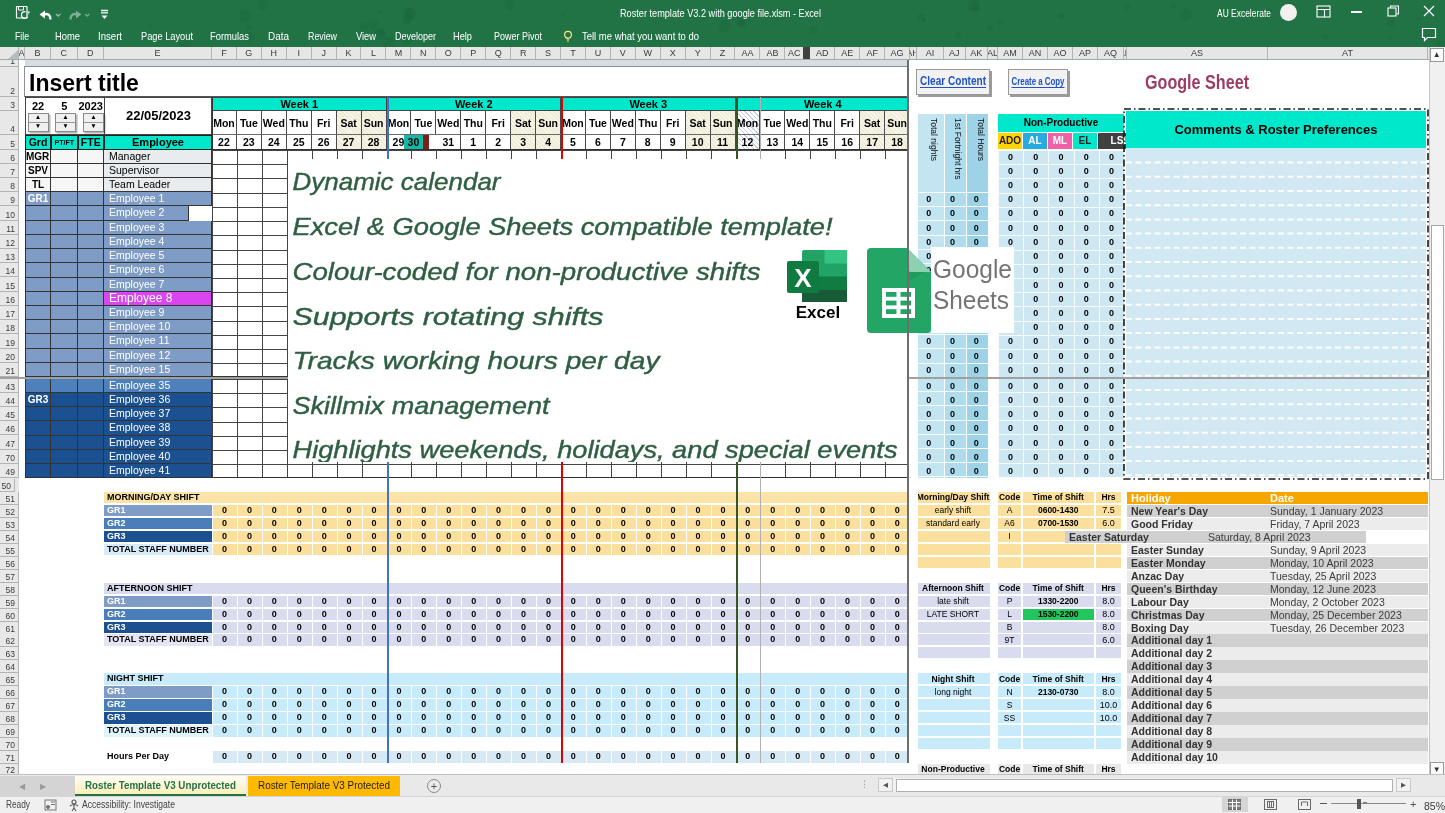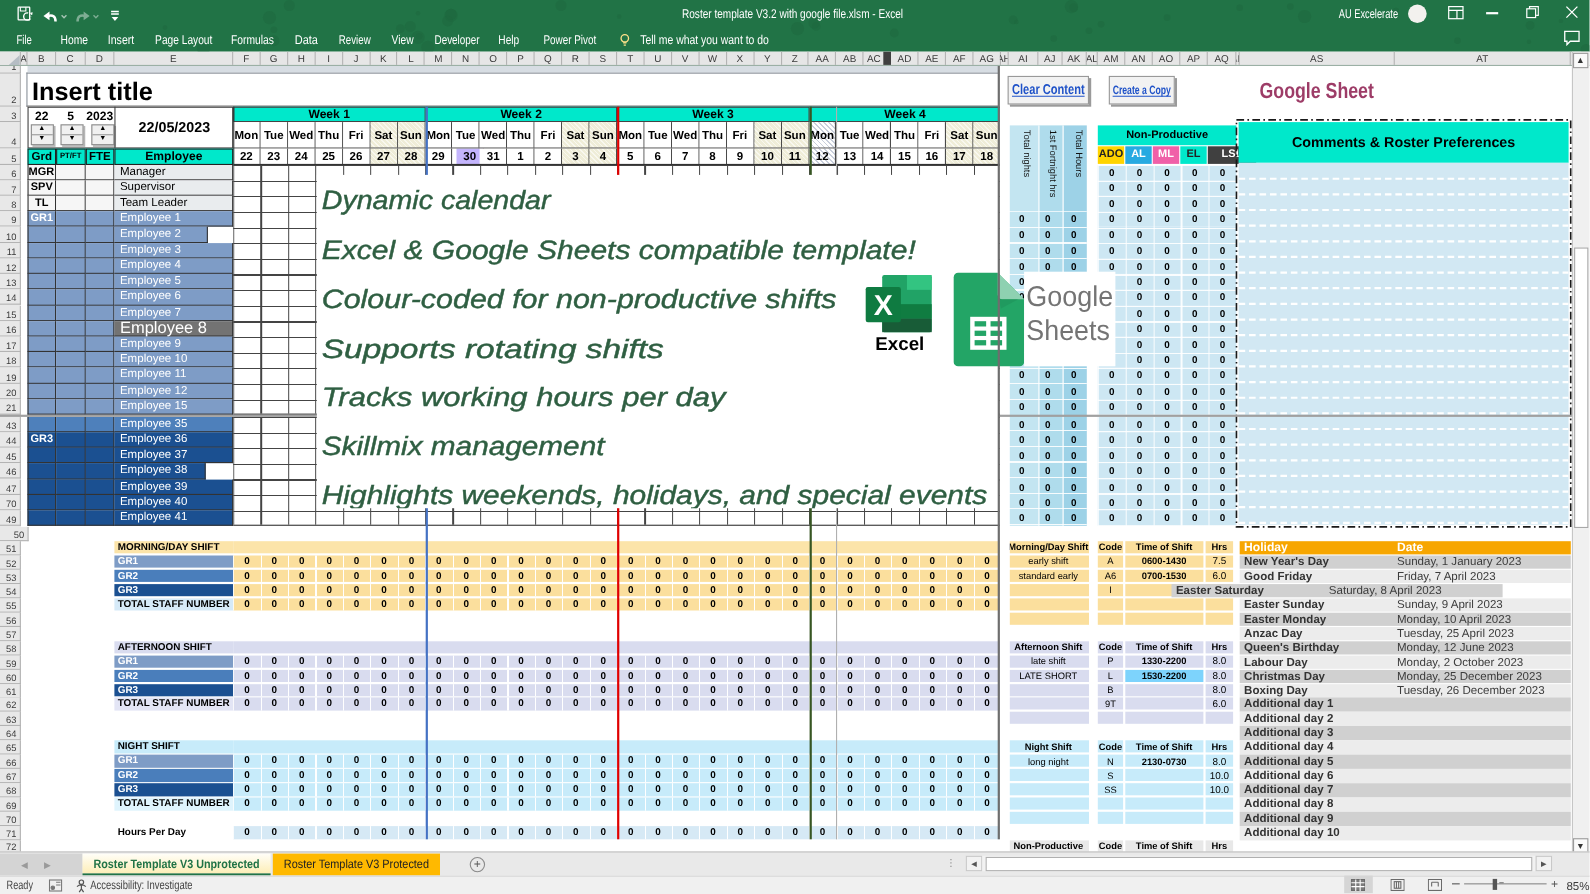--- a/index.html
+++ b/index.html
@@ -186,21 +186,21 @@
 <div class="a" style="left:0;top:334.4px;width:19px;height:14.2px;border-bottom:1px solid #b3b3b3;border-right:1px solid #b3b3b3;font-size:8.5px;color:#3a3a3a;background:#e8e8e8;display:flex;align-items:flex-end;justify-content:flex-end;padding:0 3px 0 0;overflow:hidden">19</div>
 <div class="a" style="left:0;top:348.6px;width:19px;height:14.2px;border-bottom:1px solid #b3b3b3;border-right:1px solid #b3b3b3;font-size:8.5px;color:#3a3a3a;background:#e8e8e8;display:flex;align-items:flex-end;justify-content:flex-end;padding:0 3px 0 0;overflow:hidden">20</div>
 <div class="a" style="left:0;top:362.8px;width:19px;height:14.2px;border-bottom:1px solid #b3b3b3;border-right:1px solid #b3b3b3;font-size:8.5px;color:#3a3a3a;background:#e8e8e8;display:flex;align-items:flex-end;justify-content:flex-end;padding:0 3px 0 0;overflow:hidden">21</div>
 <div class="a" style="left:0;top:378.6px;width:19px;height:14.2px;border-bottom:1px solid #b3b3b3;border-right:1px solid #b3b3b3;font-size:8.5px;color:#3a3a3a;background:#e8e8e8;display:flex;align-items:flex-end;justify-content:flex-end;padding:0 3px 0 0;overflow:hidden">43</div>
 <div class="a" style="left:0;top:392.8px;width:19px;height:14.2px;border-bottom:1px solid #b3b3b3;border-right:1px solid #b3b3b3;font-size:8.5px;color:#3a3a3a;background:#e8e8e8;display:flex;align-items:flex-end;justify-content:flex-end;padding:0 3px 0 0;overflow:hidden">44</div>
 <div class="a" style="left:0;top:407.0px;width:19px;height:14.2px;border-bottom:1px solid #b3b3b3;border-right:1px solid #b3b3b3;font-size:8.5px;color:#3a3a3a;background:#e8e8e8;display:flex;align-items:flex-end;justify-content:flex-end;padding:0 3px 0 0;overflow:hidden">45</div>
 <div class="a" style="left:0;top:421.3px;width:19px;height:14.2px;border-bottom:1px solid #b3b3b3;border-right:1px solid #b3b3b3;font-size:8.5px;color:#3a3a3a;background:#e8e8e8;display:flex;align-items:flex-end;justify-content:flex-end;padding:0 3px 0 0;overflow:hidden">46</div>
 <div class="a" style="left:0;top:435.5px;width:19px;height:14.2px;border-bottom:1px solid #b3b3b3;border-right:1px solid #b3b3b3;font-size:8.5px;color:#3a3a3a;background:#e8e8e8;display:flex;align-items:flex-end;justify-content:flex-end;padding:0 3px 0 0;overflow:hidden">47</div>
 <div class="a" style="left:0;top:449.7px;width:19px;height:14.2px;border-bottom:1px solid #b3b3b3;border-right:1px solid #b3b3b3;font-size:8.5px;color:#3a3a3a;background:#e8e8e8;display:flex;align-items:flex-end;justify-content:flex-end;padding:0 3px 0 0;overflow:hidden">70</div>
 <div class="a" style="left:0;top:463.9px;width:19px;height:14.2px;border-bottom:1px solid #b3b3b3;border-right:1px solid #b3b3b3;font-size:8.5px;color:#3a3a3a;background:#e8e8e8;display:flex;align-items:flex-end;justify-content:flex-end;padding:0 3px 0 0;overflow:hidden">49</div>
-<div class="a" style="left:0;top:479.0px;width:26px;height:12.9px;border-bottom:1px solid #b3b3b3;border-right:1px solid #b3b3b3;font-size:8.5px;color:#3a3a3a;background:#e8e8e8;display:flex;align-items:flex-end;justify-content:flex-end;padding:0 3px 0 0;overflow:hidden">50</div>
+<div class="a" style="left:0;top:479.0px;width:15px;height:12.9px;border-bottom:1px solid #b3b3b3;border-right:1px solid #b3b3b3;font-size:8.5px;color:#3a3a3a;background:#e8e8e8;display:flex;align-items:flex-end;justify-content:flex-end;padding:0 3px 0 0;overflow:hidden">50</div>
 <div class="a" style="left:0;top:491.9px;width:19px;height:12.9px;border-bottom:1px solid #b3b3b3;border-right:1px solid #b3b3b3;font-size:8.5px;color:#3a3a3a;background:#e8e8e8;display:flex;align-items:flex-end;justify-content:flex-end;padding:0 3px 0 0;overflow:hidden">51</div>
 <div class="a" style="left:0;top:504.9px;width:19px;height:13.0px;border-bottom:1px solid #b3b3b3;border-right:1px solid #b3b3b3;font-size:8.5px;color:#3a3a3a;background:#e8e8e8;display:flex;align-items:flex-end;justify-content:flex-end;padding:0 3px 0 0;overflow:hidden">52</div>
 <div class="a" style="left:0;top:517.9px;width:19px;height:13.0px;border-bottom:1px solid #b3b3b3;border-right:1px solid #b3b3b3;font-size:8.5px;color:#3a3a3a;background:#e8e8e8;display:flex;align-items:flex-end;justify-content:flex-end;padding:0 3px 0 0;overflow:hidden">53</div>
 <div class="a" style="left:0;top:530.8px;width:19px;height:13.0px;border-bottom:1px solid #b3b3b3;border-right:1px solid #b3b3b3;font-size:8.5px;color:#3a3a3a;background:#e8e8e8;display:flex;align-items:flex-end;justify-content:flex-end;padding:0 3px 0 0;overflow:hidden">54</div>
 <div class="a" style="left:0;top:543.8px;width:19px;height:13.0px;border-bottom:1px solid #b3b3b3;border-right:1px solid #b3b3b3;font-size:8.5px;color:#3a3a3a;background:#e8e8e8;display:flex;align-items:flex-end;justify-content:flex-end;padding:0 3px 0 0;overflow:hidden">55</div>
 <div class="a" style="left:0;top:556.7px;width:19px;height:13.0px;border-bottom:1px solid #b3b3b3;border-right:1px solid #b3b3b3;font-size:8.5px;color:#3a3a3a;background:#e8e8e8;display:flex;align-items:flex-end;justify-content:flex-end;padding:0 3px 0 0;overflow:hidden">56</div>
 <div class="a" style="left:0;top:569.6px;width:19px;height:13.0px;border-bottom:1px solid #b3b3b3;border-right:1px solid #b3b3b3;font-size:8.5px;color:#3a3a3a;background:#e8e8e8;display:flex;align-items:flex-end;justify-content:flex-end;padding:0 3px 0 0;overflow:hidden">57</div>
 <div class="a" style="left:0;top:582.6px;width:19px;height:13.0px;border-bottom:1px solid #b3b3b3;border-right:1px solid #b3b3b3;font-size:8.5px;color:#3a3a3a;background:#e8e8e8;display:flex;align-items:flex-end;justify-content:flex-end;padding:0 3px 0 0;overflow:hidden">58</div>
 <div class="a" style="left:0;top:595.5px;width:19px;height:13.0px;border-bottom:1px solid #b3b3b3;border-right:1px solid #b3b3b3;font-size:8.5px;color:#3a3a3a;background:#e8e8e8;display:flex;align-items:flex-end;justify-content:flex-end;padding:0 3px 0 0;overflow:hidden">59</div>
 <div class="a" style="left:0;top:608.5px;width:19px;height:13.0px;border-bottom:1px solid #b3b3b3;border-right:1px solid #b3b3b3;font-size:8.5px;color:#3a3a3a;background:#e8e8e8;display:flex;align-items:flex-end;justify-content:flex-end;padding:0 3px 0 0;overflow:hidden">60</div>
@@ -262,21 +262,21 @@
 <div class="a b ctr" style="left:286.8px;top:134.5px;width:24.93px;height:15px;background-color:#fff;border-right:1px solid #4a4a4a;font-size:10.5px">25</div>
 <div class="a b ctr" style="left:311.7px;top:110.5px;width:24.93px;height:24px;background-color:#fff;border-right:1px solid #4a4a4a;font-size:10.5px">Fri</div>
 <div class="a b ctr" style="left:311.7px;top:134.5px;width:24.93px;height:15px;background-color:#fff;border-right:1px solid #4a4a4a;font-size:10.5px">26</div>
 <div class="a b ctr" style="left:336.6px;top:110.5px;width:24.93px;height:24px;background-color:#efedd8;background-image:repeating-linear-gradient(45deg,rgba(255,255,255,.6) 0 1px,transparent 1px 3px);border-right:1px solid #4a4a4a;font-size:10.5px">Sat</div>
 <div class="a b ctr" style="left:336.6px;top:134.5px;width:24.93px;height:15px;background-color:#efedd8;background-image:repeating-linear-gradient(45deg,rgba(255,255,255,.6) 0 1px,transparent 1px 3px);border-right:1px solid #4a4a4a;font-size:10.5px">27</div>
 <div class="a b ctr" style="left:361.6px;top:110.5px;width:24.93px;height:24px;background-color:#efedd8;background-image:repeating-linear-gradient(45deg,rgba(255,255,255,.6) 0 1px,transparent 1px 3px);border-right:1px solid #4a4a4a;font-size:10.5px">Sun</div>
 <div class="a b ctr" style="left:361.6px;top:134.5px;width:24.93px;height:15px;background-color:#efedd8;background-image:repeating-linear-gradient(45deg,rgba(255,255,255,.6) 0 1px,transparent 1px 3px);border-right:1px solid #4a4a4a;font-size:10.5px">28</div>
 <div class="a b ctr" style="left:386.5px;top:110.5px;width:24.93px;height:24px;background-color:#fff;border-right:1px solid #4a4a4a;font-size:10.5px">Mon</div>
 <div class="a b ctr" style="left:386.5px;top:134.5px;width:24.93px;height:15px;background-color:#fff;border-right:1px solid #4a4a4a;font-size:10.5px">29</div>
 <div class="a b ctr" style="left:411.4px;top:110.5px;width:24.93px;height:24px;background-color:#fff;border-right:1px solid #4a4a4a;font-size:10.5px">Tue</div>
-<div class="a b ctr" style="left:415px;top:134.5px;width:24.93px;height:15px;background-color:#c4b5fd;border-right:1px solid #7f1d1d;font-size:10.5px">30</div>
+<div class="a b ctr" style="left:404px;top:134.5px;width:24.93px;height:15px;background-color:#14b8a6;border-right:6px solid #7f1d1d;font-size:10.5px">30</div>
 <div class="a b ctr" style="left:436.4px;top:110.5px;width:24.93px;height:24px;background-color:#fff;border-right:1px solid #4a4a4a;font-size:10.5px">Wed</div>
 <div class="a b ctr" style="left:436.4px;top:134.5px;width:24.93px;height:15px;background-color:#fff;border-right:1px solid #4a4a4a;font-size:10.5px">31</div>
 <div class="a b ctr" style="left:461.3px;top:110.5px;width:24.93px;height:24px;background-color:#fff;border-right:1px solid #4a4a4a;font-size:10.5px">Thu</div>
 <div class="a b ctr" style="left:461.3px;top:134.5px;width:24.93px;height:15px;background-color:#fff;border-right:1px solid #4a4a4a;font-size:10.5px">1</div>
 <div class="a b ctr" style="left:486.2px;top:110.5px;width:24.93px;height:24px;background-color:#fff;border-right:1px solid #4a4a4a;font-size:10.5px">Fri</div>
 <div class="a b ctr" style="left:486.2px;top:134.5px;width:24.93px;height:15px;background-color:#fff;border-right:1px solid #4a4a4a;font-size:10.5px">2</div>
 <div class="a b ctr" style="left:511.2px;top:110.5px;width:24.93px;height:24px;background-color:#efedd8;background-image:repeating-linear-gradient(45deg,rgba(255,255,255,.6) 0 1px,transparent 1px 3px);border-right:1px solid #4a4a4a;font-size:10.5px">Sat</div>
 <div class="a b ctr" style="left:511.2px;top:134.5px;width:24.93px;height:15px;background-color:#efedd8;background-image:repeating-linear-gradient(45deg,rgba(255,255,255,.6) 0 1px,transparent 1px 3px);border-right:1px solid #4a4a4a;font-size:10.5px">3</div>
 <div class="a b ctr" style="left:536.1px;top:110.5px;width:24.93px;height:24px;background-color:#efedd8;background-image:repeating-linear-gradient(45deg,rgba(255,255,255,.6) 0 1px,transparent 1px 3px);border-right:1px solid #4a4a4a;font-size:10.5px">Sun</div>
 <div class="a b ctr" style="left:536.1px;top:134.5px;width:24.93px;height:15px;background-color:#efedd8;background-image:repeating-linear-gradient(45deg,rgba(255,255,255,.6) 0 1px,transparent 1px 3px);border-right:1px solid #4a4a4a;font-size:10.5px">4</div>
@@ -372,21 +372,21 @@
 <div class="a flexrow" style="left:25px;top:277.5px;width:187px;height:14.22px">
     <div style="width:26px;background:#7e9cc6;border:1px solid #333;border-top:none;color:#fff;font-weight:bold;font-size:10px;text-align:center;line-height:13px"></div>
     <div style="width:26.5px;background:#7e9cc6;border:1px solid #333;border-left:none;border-top:none"></div>
     <div style="width:26.5px;background:#7e9cc6;border:1px solid #333;border-left:none;border-top:none"></div>
     <div style="flex:1;background:#7e9cc6;border:1px solid #333;border-left:none;border-top:none;color:#fff;font-size:10.5px;padding-left:5px;line-height:13px">Employee 7</div>
   </div>
 <div class="a flexrow" style="left:25px;top:291.7px;width:187px;height:14.22px">
     <div style="width:26px;background:#7e9cc6;border:1px solid #333;border-top:none;color:#fff;font-weight:bold;font-size:10px;text-align:center;line-height:13px"></div>
     <div style="width:26.5px;background:#7e9cc6;border:1px solid #333;border-left:none;border-top:none"></div>
     <div style="width:26.5px;background:#7e9cc6;border:1px solid #333;border-left:none;border-top:none"></div>
-    <div style="flex:1;background:#737373;border:1px solid #333;border-left:none;border-top:none;color:#fff;font-size:15px;padding-left:5px;line-height:13px">Employee 8</div>
+    <div style="flex:1;background:#d946ef;border:1px solid #333;border-left:none;border-top:none;color:#fff;font-size:12px;padding-left:5px;line-height:13px">Employee 8</div>
   </div>
 <div class="a flexrow" style="left:25px;top:305.9px;width:187px;height:14.22px">
     <div style="width:26px;background:#7e9cc6;border:1px solid #333;border-top:none;color:#fff;font-weight:bold;font-size:10px;text-align:center;line-height:13px"></div>
     <div style="width:26.5px;background:#7e9cc6;border:1px solid #333;border-left:none;border-top:none"></div>
     <div style="width:26.5px;background:#7e9cc6;border:1px solid #333;border-left:none;border-top:none"></div>
     <div style="flex:1;background:#7e9cc6;border:1px solid #333;border-left:none;border-top:none;color:#fff;font-size:10.5px;padding-left:5px;line-height:13px">Employee 9</div>
   </div>
 <div class="a flexrow" style="left:25px;top:320.1px;width:187px;height:14.22px">
     <div style="width:26px;background:#7e9cc6;border:1px solid #333;border-top:none;color:#fff;font-weight:bold;font-size:10px;text-align:center;line-height:13px"></div>
     <div style="width:26.5px;background:#7e9cc6;border:1px solid #333;border-left:none;border-top:none"></div>
@@ -422,21 +422,21 @@
     <div style="width:26.5px;background:#1b5091;border:1px solid #333;border-left:none;border-top:none"></div>
     <div style="width:26.5px;background:#1b5091;border:1px solid #333;border-left:none;border-top:none"></div>
     <div style="flex:1;background:#1b5091;border:1px solid #333;border-left:none;border-top:none;color:#fff;font-size:10.5px;padding-left:5px;line-height:13px">Employee 36</div>
   </div>
 <div class="a flexrow" style="left:25px;top:407.0px;width:187px;height:14.22px">
     <div style="width:26px;background:#1b5091;border:1px solid #333;border-top:none;color:#fff;font-weight:bold;font-size:10px;text-align:center;line-height:13px"></div>
     <div style="width:26.5px;background:#1b5091;border:1px solid #333;border-left:none;border-top:none"></div>
     <div style="width:26.5px;background:#1b5091;border:1px solid #333;border-left:none;border-top:none"></div>
     <div style="flex:1;background:#1b5091;border:1px solid #333;border-left:none;border-top:none;color:#fff;font-size:10.5px;padding-left:5px;line-height:13px">Employee 37</div>
   </div>
-<div class="a flexrow" style="left:25px;top:421.3px;width:162px;height:14.22px">
+<div class="a flexrow" style="left:25px;top:421.3px;width:189px;height:14.22px">
     <div style="width:26px;background:#1b5091;border:1px solid #333;border-top:none;color:#fff;font-weight:bold;font-size:10px;text-align:center;line-height:13px"></div>
     <div style="width:26.5px;background:#1b5091;border:1px solid #333;border-left:none;border-top:none"></div>
     <div style="width:26.5px;background:#1b5091;border:1px solid #333;border-left:none;border-top:none"></div>
     <div style="flex:1;background:#1b5091;border:1px solid #333;border-left:none;border-top:none;color:#fff;font-size:10.5px;padding-left:5px;line-height:13px">Employee 38</div>
   </div>
 <div class="a flexrow" style="left:25px;top:435.5px;width:187px;height:14.22px">
     <div style="width:26px;background:#1b5091;border:1px solid #333;border-top:none;color:#fff;font-weight:bold;font-size:10px;text-align:center;line-height:13px"></div>
     <div style="width:26.5px;background:#1b5091;border:1px solid #333;border-left:none;border-top:none"></div>
     <div style="width:26.5px;background:#1b5091;border:1px solid #333;border-left:none;border-top:none"></div>
     <div style="flex:1;background:#1b5091;border:1px solid #333;border-left:none;border-top:none;color:#fff;font-size:10.5px;padding-left:5px;line-height:13px">Employee 39</div>
@@ -891,21 +891,21 @@
 <div class="a b ctr" style="left:916px;top:582.6px;width:74px;height:11px;background:#d9dcef;font-size:8.5px;white-space:nowrap">Afternoon Shift</div>
 <div class="a b ctr" style="left:998px;top:582.6px;width:23px;height:11px;background:#d9dcef;font-size:8.5px">Code</div>
 <div class="a b ctr" style="left:1023px;top:582.6px;width:70.5px;height:11px;background:#d9dcef;font-size:8.5px">Time of Shift</div>
 <div class="a b ctr" style="left:1096px;top:582.6px;width:25px;height:11px;background:#d9dcef;font-size:8.5px">Hrs</div>
 <div class="a ctr" style="left:916px;top:595.5px;width:74px;height:11px;background:#d9dcef;font-size:8.5px;white-space:nowrap">late shift</div>
 <div class="a ctr" style="left:998px;top:595.5px;width:23px;height:11px;background:#d9dcef;font-size:8.5px">P</div>
 <div class="a b ctr" style="left:1023px;top:595.5px;width:70.5px;height:11px;background:#d9dcef;font-size:8.5px">1330-2200</div>
 <div class="a ctr" style="left:1096px;top:595.5px;width:25px;height:11px;background:#d9dcef;font-size:9px">8.0</div>
 <div class="a ctr" style="left:916px;top:608.5px;width:74px;height:11px;background:#d9dcef;font-size:8.5px;white-space:nowrap">LATE SHORT</div>
 <div class="a ctr" style="left:998px;top:608.5px;width:23px;height:11px;background:#d9dcef;font-size:8.5px">L</div>
-<div class="a b ctr" style="left:1023px;top:608.5px;width:70.5px;height:11px;background:#7dd3fc;font-size:8.5px">1530-2200</div>
+<div class="a b ctr" style="left:1023px;top:608.5px;width:70.5px;height:11px;background:#22c55e;font-size:8.5px">1530-2200</div>
 <div class="a ctr" style="left:1096px;top:608.5px;width:25px;height:11px;background:#d9dcef;font-size:9px">8.0</div>
 <div class="a ctr" style="left:916px;top:621.5px;width:74px;height:11px;background:#d9dcef;font-size:8.5px;white-space:nowrap"></div>
 <div class="a ctr" style="left:998px;top:621.5px;width:23px;height:11px;background:#d9dcef;font-size:8.5px">B</div>
 <div class="a b ctr" style="left:1023px;top:621.5px;width:70.5px;height:11px;background:#d9dcef;font-size:8.5px"></div>
 <div class="a ctr" style="left:1096px;top:621.5px;width:25px;height:11px;background:#d9dcef;font-size:9px">8.0</div>
 <div class="a ctr" style="left:916px;top:634.4px;width:74px;height:11px;background:#d9dcef;font-size:8.5px;white-space:nowrap"></div>
 <div class="a ctr" style="left:998px;top:634.4px;width:23px;height:11px;background:#d9dcef;font-size:8.5px">9T</div>
 <div class="a b ctr" style="left:1023px;top:634.4px;width:70.5px;height:11px;background:#d9dcef;font-size:8.5px"></div>
 <div class="a ctr" style="left:1096px;top:634.4px;width:25px;height:11px;background:#d9dcef;font-size:9px">6.0</div>
 <div class="a ctr" style="left:916px;top:647.4px;width:74px;height:11px;background:#d9dcef;font-size:8.5px;white-space:nowrap"></div>

